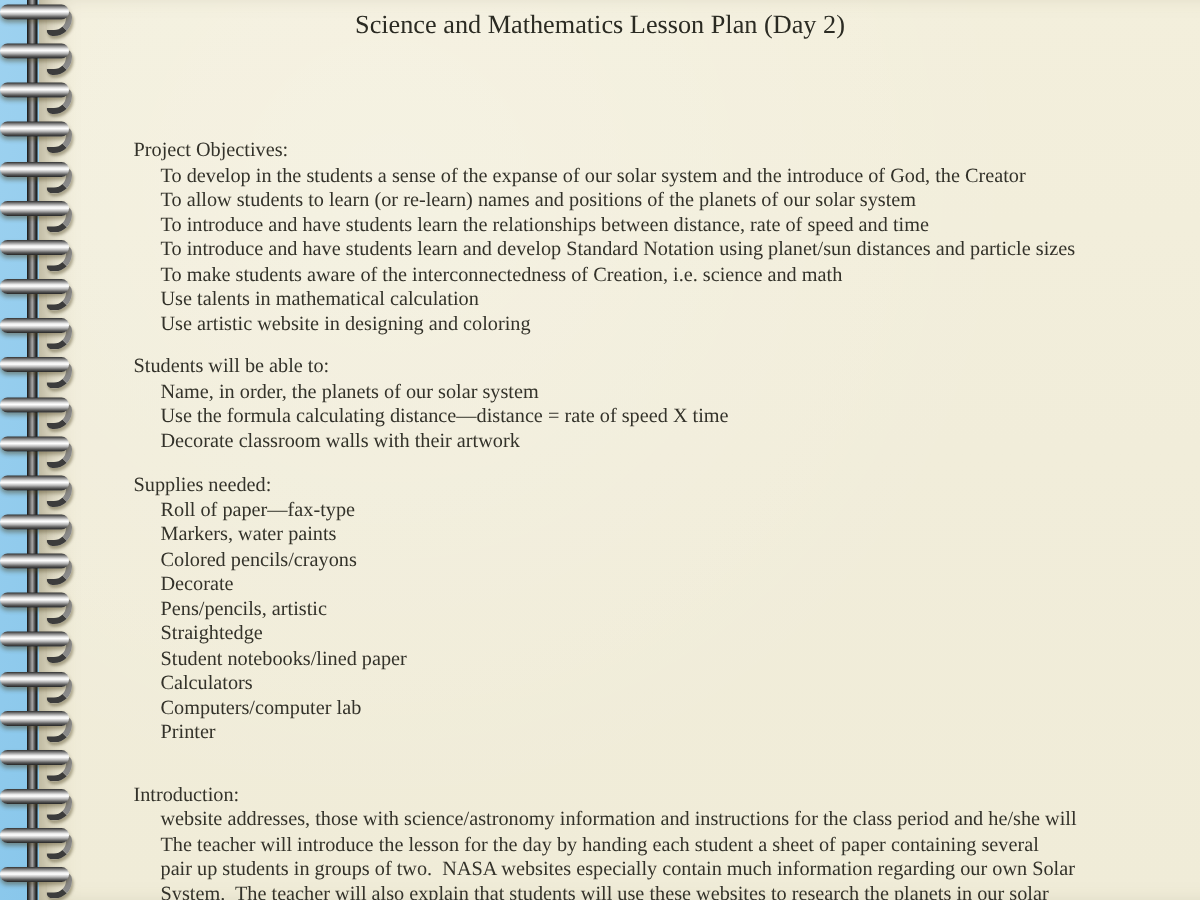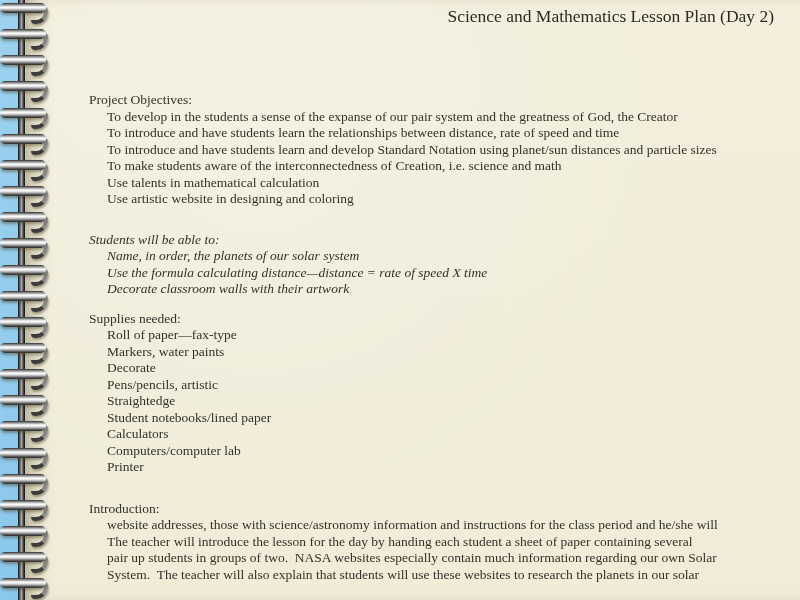--- a/index.html
+++ b/index.html
@@ -63,65 +63,67 @@
   }
   #doc {
     position: relative;
     color: #33322a;
     font-size: 13.5px;
     line-height: 16.5px;
   }
   .title {
     padding-top: 4px;
     padding-right: 26px;
-    text-align: right;
+    text-align: center;
     font-size: 17.5px;
     line-height: 24px;
     color: #2b2b23;
     white-space: pre;
   }
   .section { margin: 0; padding-left: 63px; }
   .section .heading { white-space: pre; }
   .section .line { margin-left: 18px; white-space: pre; }
   #section-0 { margin-top: 64px; }
-  #section-1 { margin-top: 24px; font-style: italic; }
+  #section-1 { margin-top: 12px; }
   #section-2 { margin-top: 13px; }
   #section-3 { margin-top: 25px; }
 </style>
 </head>
 <body>
 
 <div id="screen">
 
   <div id="page">
     <div id="doc">
 
       <div class="title">Science and Mathematics Lesson Plan (Day 2)</div>
 
       <div class="section" id="section-0">
         <div class="heading">Project Objectives:</div>
-        <div class="line">To develop in the students a sense of the expanse of our pair system and the greatness of God, the Creator</div>
+        <div class="line">To develop in the students a sense of the expanse of our solar system and the introduce of God, the Creator</div>
+        <div class="line">To allow students to learn (or re-learn) names and positions of the planets of our solar system</div>
         <div class="line">To introduce and have students learn the relationships between distance, rate of speed and time</div>
         <div class="line">To introduce and have students learn and develop Standard Notation using planet/sun distances and particle sizes</div>
         <div class="line">To make students aware of the interconnectedness of Creation, i.e. science and math</div>
         <div class="line">Use talents in mathematical calculation</div>
         <div class="line">Use artistic website in designing and coloring</div>
       </div>
 
       <div class="section" id="section-1">
         <div class="heading">Students will be able to:</div>
         <div class="line">Name, in order, the planets of our solar system</div>
         <div class="line">Use the formula calculating distance—distance = rate of speed X time</div>
         <div class="line">Decorate classroom walls with their artwork</div>
       </div>
 
       <div class="section" id="section-2">
         <div class="heading">Supplies needed:</div>
         <div class="line">Roll of paper—fax-type</div>
         <div class="line">Markers, water paints</div>
+        <div class="line">Colored pencils/crayons</div>
         <div class="line">Decorate</div>
         <div class="line">Pens/pencils, artistic</div>
         <div class="line">Straightedge</div>
         <div class="line">Student notebooks/lined paper</div>
         <div class="line">Calculators</div>
         <div class="line">Computers/computer lab</div>
         <div class="line">Printer</div>
       </div>
 
       <div class="section" id="section-3">

